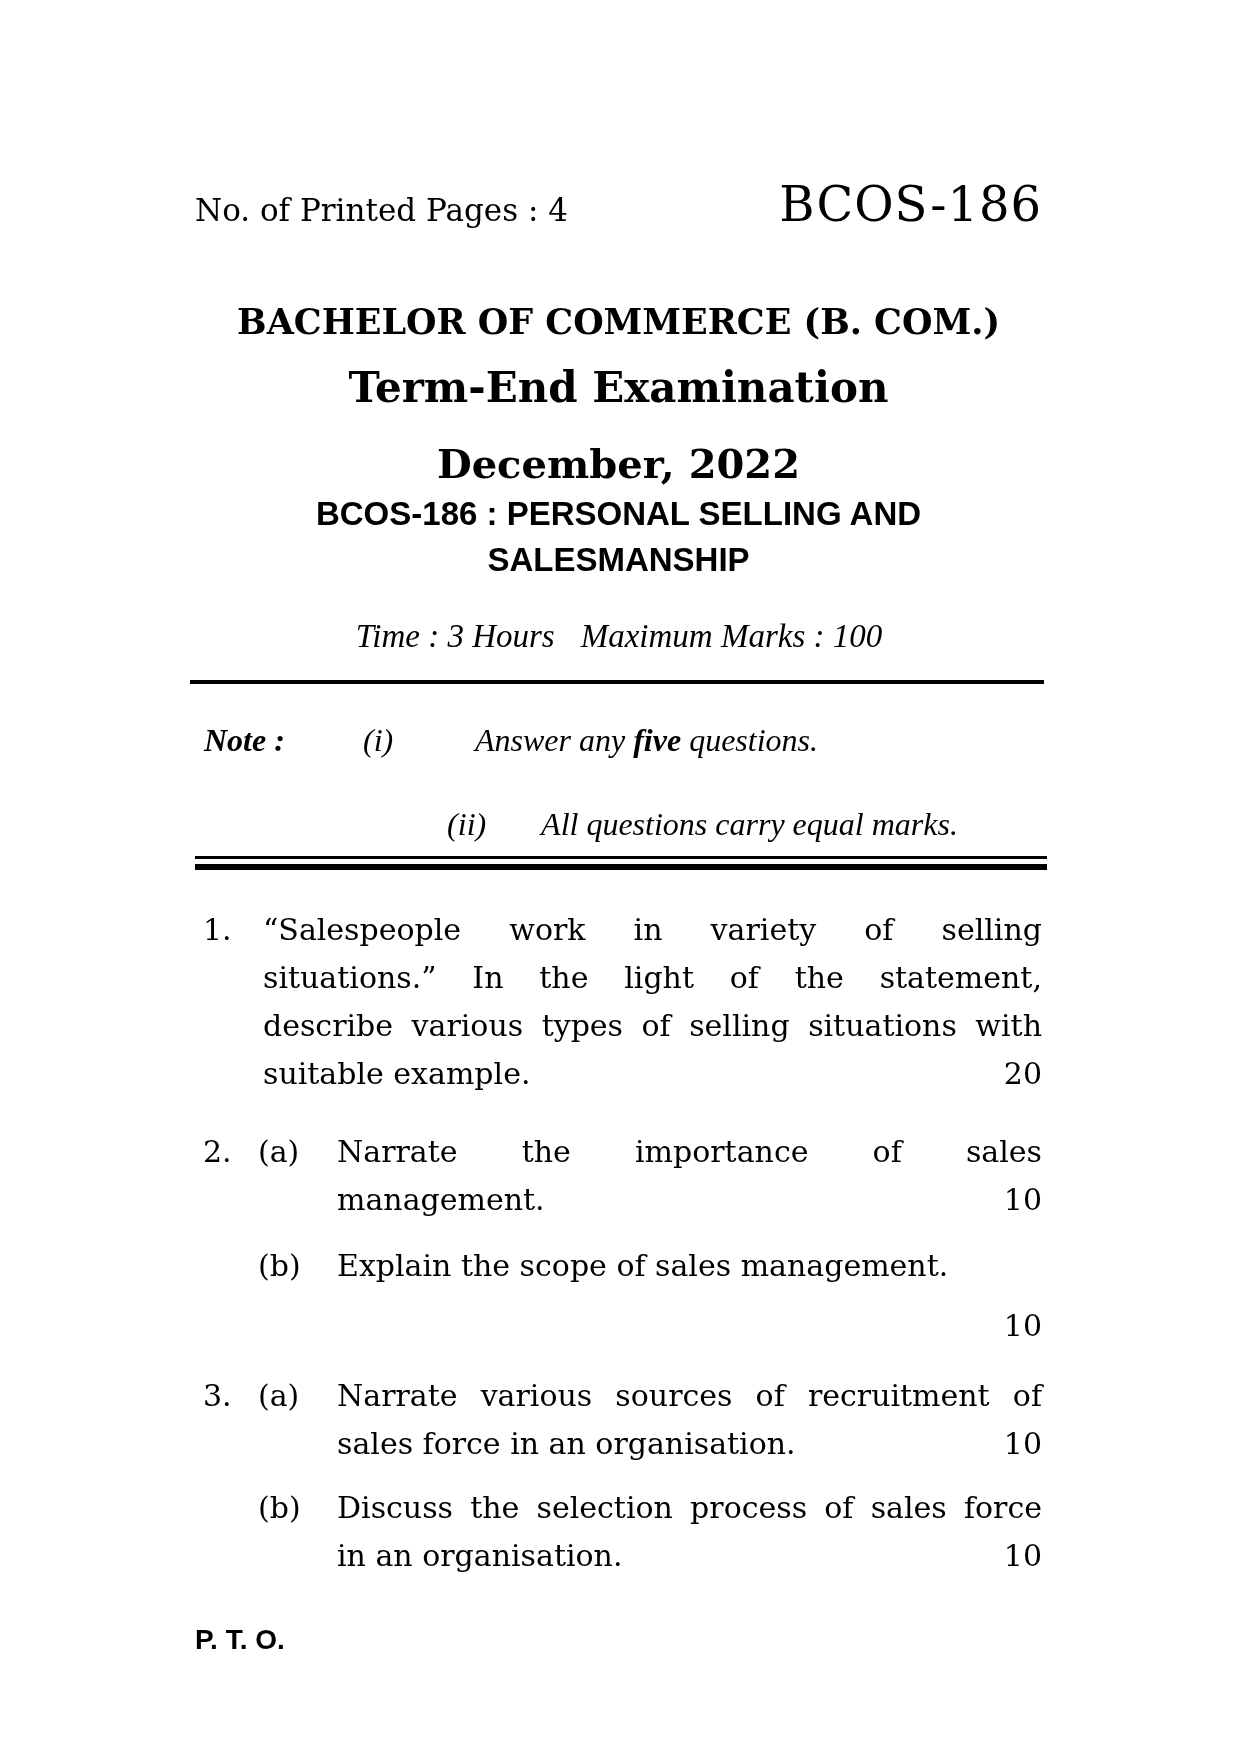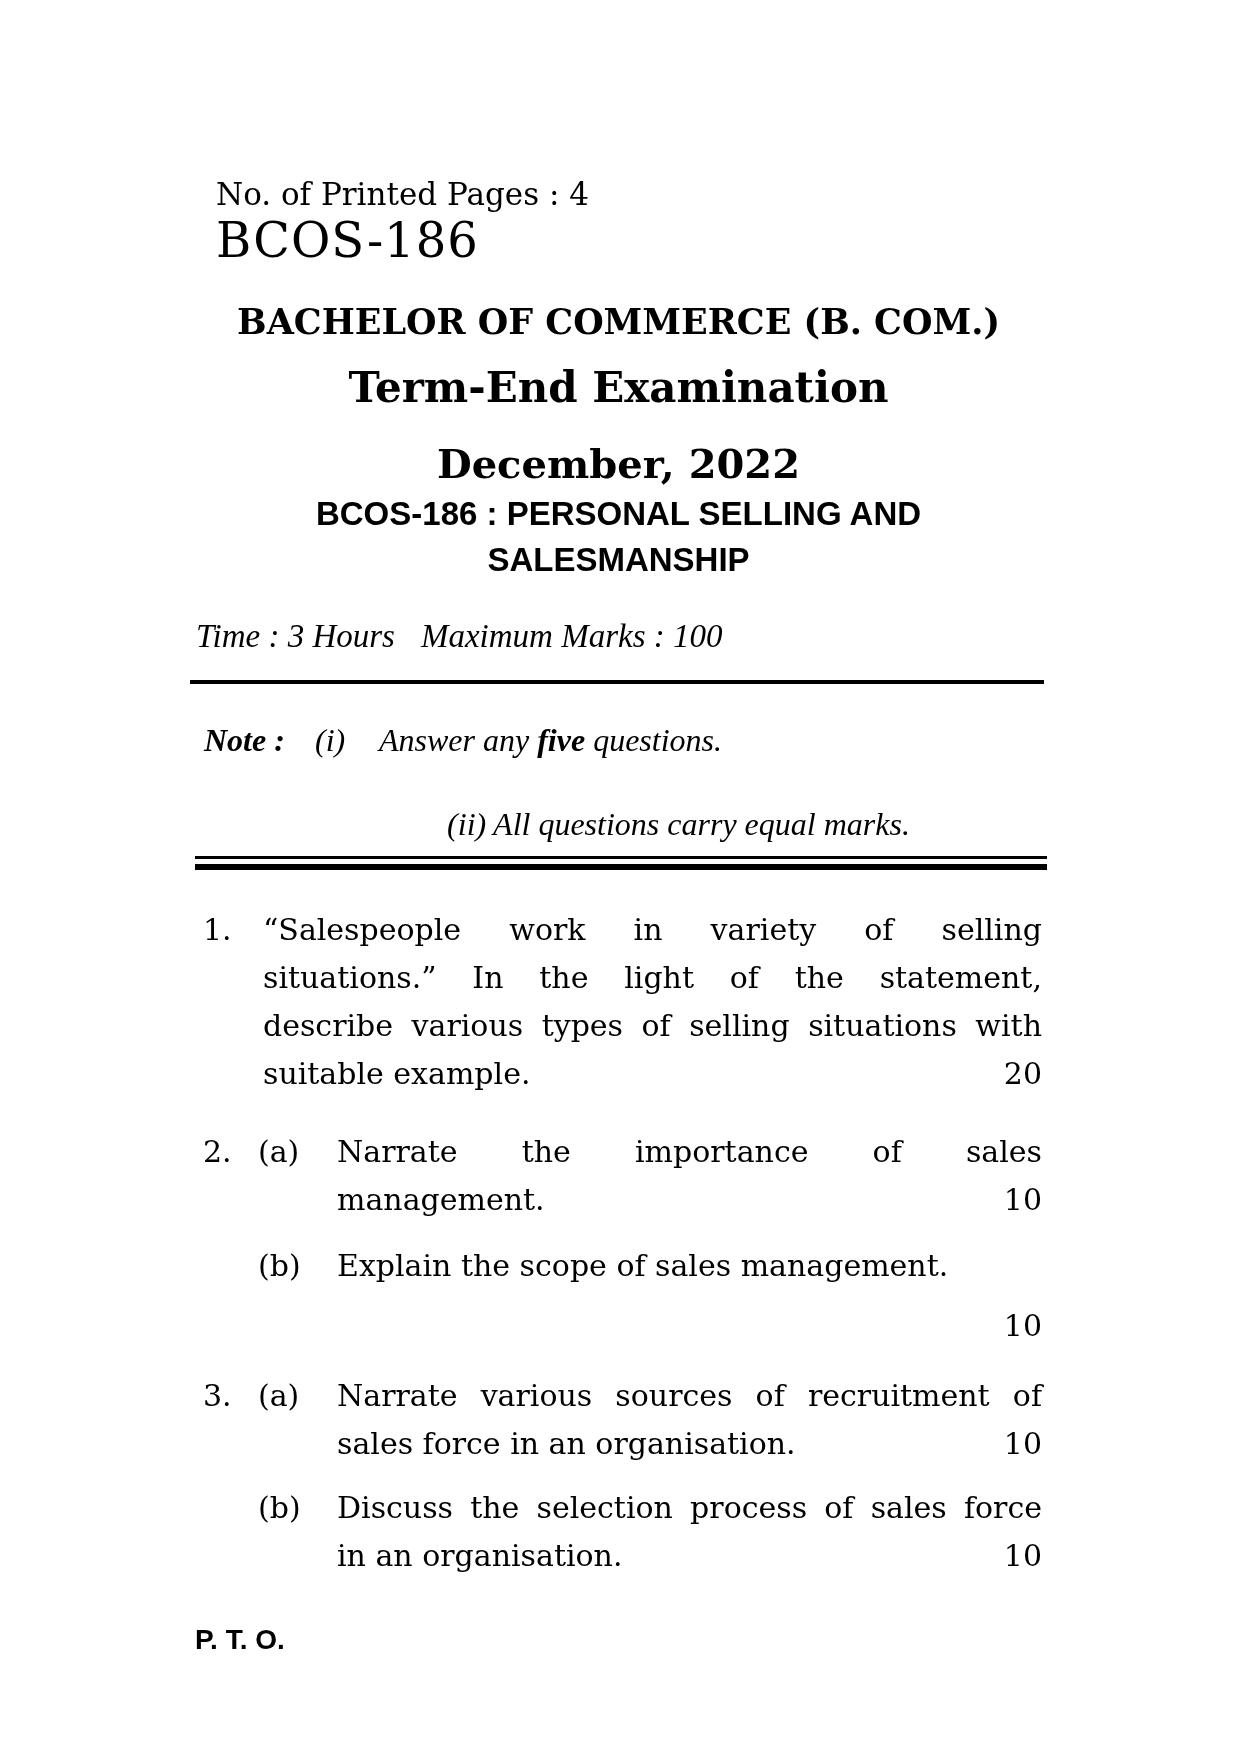--- a/index.html
+++ b/index.html
@@ -8,50 +8,50 @@
     width:1241px; height:1754px;
     background:#ffffff;
     color:#000;
     font-family:"DejaVu Serif", serif;
     overflow:hidden;
   }
 
   
   .header-row {
     position:absolute; left:195px; top:176px; width:847px;
-    display:flex; justify-content:space-between; align-items:baseline;flex-direction:column;
+    display:flex; justify-content:space-between; align-items:baseline;
   }
   .pages-note { font-size:31px; }
   .paper-code { font-size:48px; font-weight:normal; letter-spacing:1px;margin-left:21px; }
 
   
   .cline { position:absolute; left:195px; width:847px; text-align:center; white-space:nowrap; }
   .t-degree  { top:296px; font-size:35px; font-weight:bold; line-height:52px; }
   .t-exam    { top:362px; font-size:42px; font-weight:bold; line-height:52px; }
   .t-session { top:439px; font-size:40px; font-weight:bold; line-height:50px; }
   .t-subj1   { top:492px; font-family:"Liberation Sans", sans-serif; font-size:33px; font-weight:bold; line-height:44px; }
   .t-subj2   { top:538px; font-family:"Liberation Sans", sans-serif; font-size:33px; font-weight:bold; line-height:44px; }
 
   
   .meta-row {
     position:absolute; left:196px; top:614px; width:846px;
-    display:flex; justify-content:flex-start;
+    display:flex; justify-content:center;
     font-family:"Liberation Serif", serif; font-style:italic; font-size:33px; line-height:44px;gap:26px;
   }
 
   .rule-single {
     position:absolute; left:190px; top:680px; width:854px; height:4px; background:#000;
   }
 
   
   .note-block {
     position:absolute; left:204px; top:716px; width:838px;
     font-family:"Liberation Serif", serif; font-style:italic; font-size:32px;
   }
-  .note-row { display:flex; line-height:48px; }
+  .note-row { display:flex; line-height:48px;gap:48px; }
   .note-row-2 { margin-top:36px;justify-content:center; }
   .note-label { width:111px; font-weight:bold; }
   .note-num-1 { width:64px; }
   .note-num-2 { width:46px; }
   .bold { font-weight:bold; }
 
   .rule-double {
     position:absolute; left:195px; top:856px; width:852px; height:14px;
     border-top:3px solid #000; border-bottom:6px solid #000;
     box-sizing:border-box;

